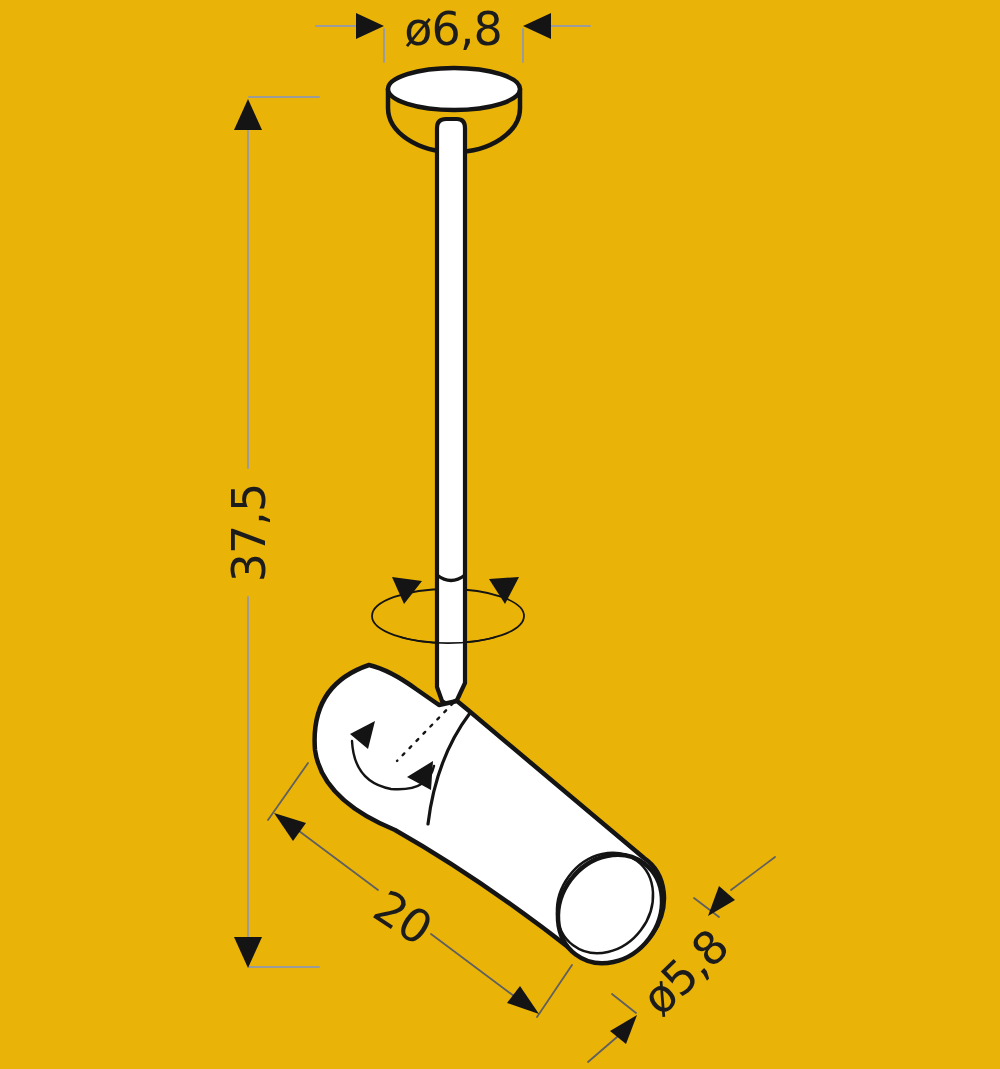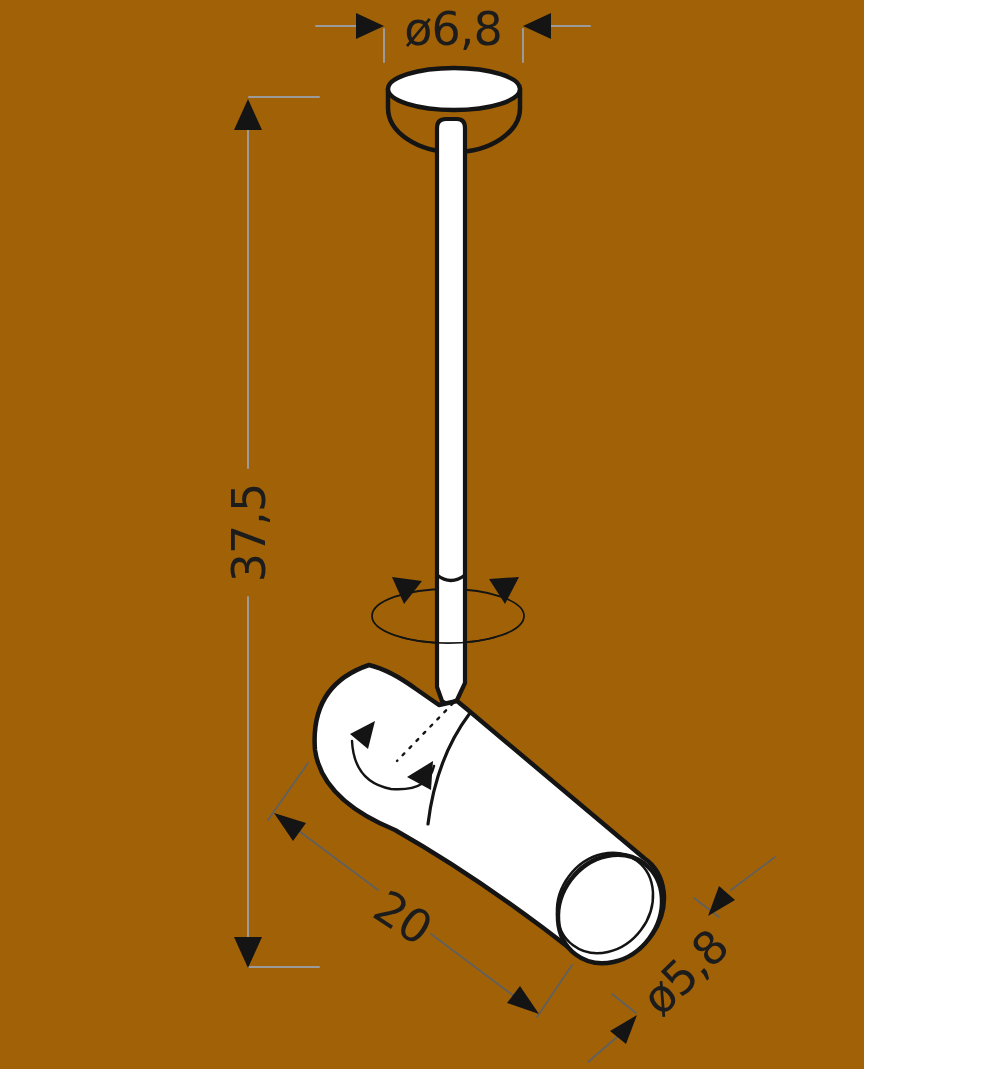--- a/index.html
+++ b/index.html
@@ -1,20 +1,20 @@
 <!DOCTYPE html>
 <html><head>
 <meta charset="utf-8">
 <style>
   html, body { margin: 0; padding: 0; background: #ffffff; }
   .stage {
     position: relative;
-    width: 864px;
+    width: 1000px;
     height: 1069px;
-    background: #a16207;
+    background: #eab308;
     overflow: hidden;
   }
   svg { display: block; }
   
   .ln       { stroke: #141414; stroke-width: 4.5; fill: none; stroke-linecap: round; stroke-linejoin: round; }
   .ln-fill  { stroke: #141414; stroke-width: 4.5; fill: #ffffff; stroke-linecap: round; stroke-linejoin: round; }
   .ln-med   { stroke: #141414; stroke-width: 3.2; fill: none; stroke-linecap: round; }
   .ln-thin  { stroke: #141414; stroke-width: 1.8; fill: none; }
   .ln-arrow { stroke: #141414; stroke-width: 2.4; fill: none; stroke-linecap: round; }
   .dotted   { stroke: #141414; stroke-width: 2.4; fill: none; stroke-dasharray: 2.5 7.5; stroke-linecap: round; }

